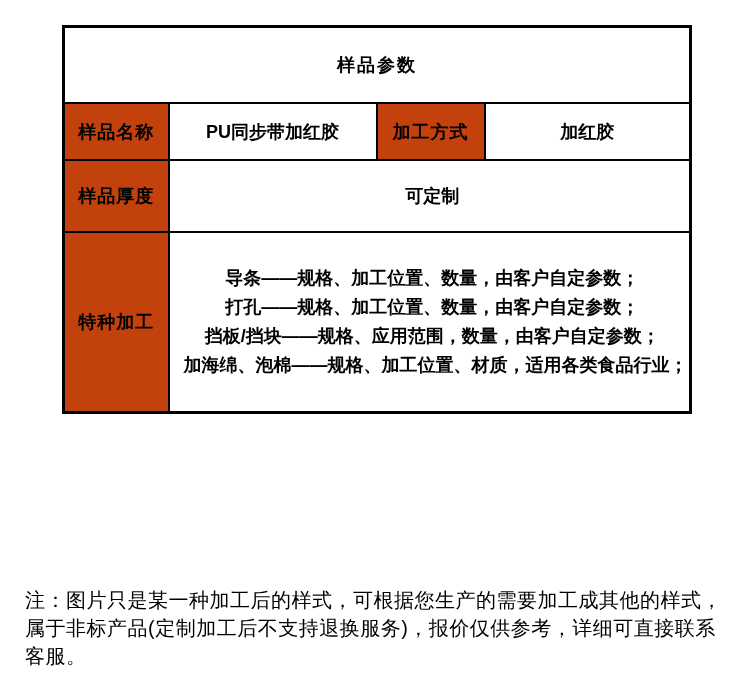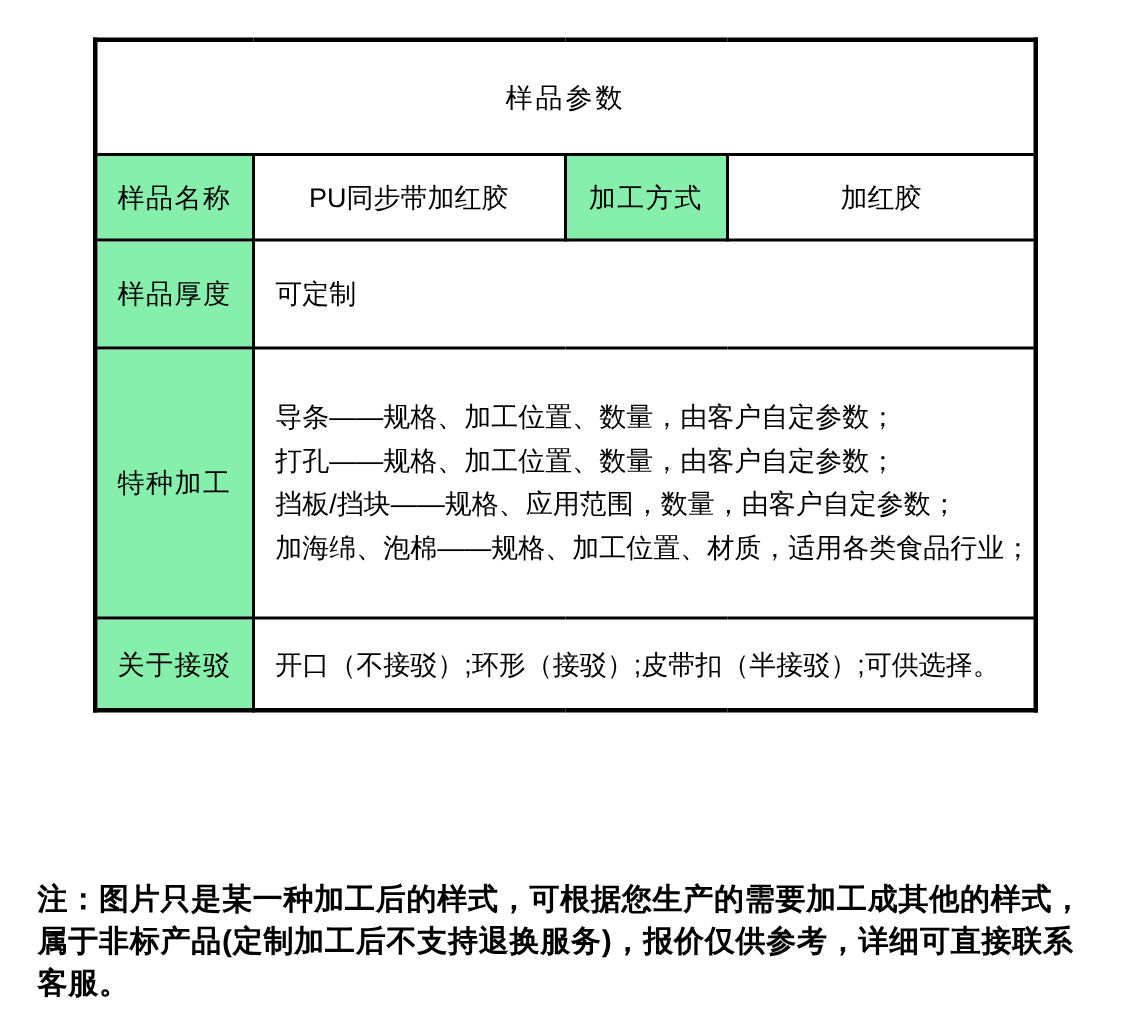--- a/index.html
+++ b/index.html
@@ -20,61 +20,61 @@
     position: absolute;
     left: 62px;
     top: 25px;
     width: 627px;
     border-collapse: collapse;
     table-layout: fixed;
     border: 3px solid #000000;
   }
   table.spec-table td {
     border: 2px solid #000000;
-    font-weight: normal;
+    font-weight: bold;
     font-size: 18px;
     color: #000000;
     vertical-align: middle;
     overflow: hidden;
   }
   td.title-cell {
     height: 72px;
     text-align: center;
     font-size: 30px;
     letter-spacing: 2px;
   }
   td.label-cell {
-    background: #86efac;
+    background: #c2410c;
     text-align: center;
     letter-spacing: 1px;
   }
   td.value-center {
     text-align: center;
   }
   td.value-left {
-    text-align: left;
+    text-align: center;
     padding-left: 14px;
     padding-right: 8px;
   }
   tr.row-short td { height: 53px; }
   tr.row-mid td { height: 68px; }
   tr.row-mid2 td { height: 67px; }
   tr.row-tall td { height: 176px; }
   tr.row-last td { height: 57px; }
   .multi-line div {
     line-height: 29px;
     white-space: nowrap;
   }
   .note {
     position: absolute;
     left: 25px;
     top: 586px;
     width: 700px;
     font-size: 20px;
-    font-weight: bold;
+    font-weight: normal;
     line-height: 28px;
     letter-spacing: 0.5px;
     text-align: left;
     word-break: break-all;
     line-break: anywhere;
   }
 </style>
 </head>
 <body>
 
@@ -110,22 +110,18 @@
     <tr class="row-tall">
       <td class="label-cell">特种加工</td>
       <td colspan="3" class="value-left multi-line">
         <div>导条——规格、加工位置、数量，由客户自定参数；</div>
         <div>打孔——规格、加工位置、数量，由客户自定参数；</div>
         <div>挡板/挡块——规格、应用范围，数量，由客户自定参数；</div>
         <div>加海绵、泡棉——规格、加工位置、材质，适用各类食品行业；</div>
       </td>
     </tr>
 
-    <tr class="row-last">
-      <td class="label-cell">关于接驳</td>
-      <td colspan="3" class="value-left">开口（不接驳）;环形（接驳）;皮带扣（半接驳）;可供选择。</td>
-    </tr>
   </tbody>
     </table>
 
   <div class="note">注：图片只是某一种加工后的样式，可根据您生产的需要加工成其他的样式，属于非标产品(定制加工后不支持退换服务)，报价仅供参考，详细可直接联系客服。</div>
 
 </div>
 
 </body></html>

